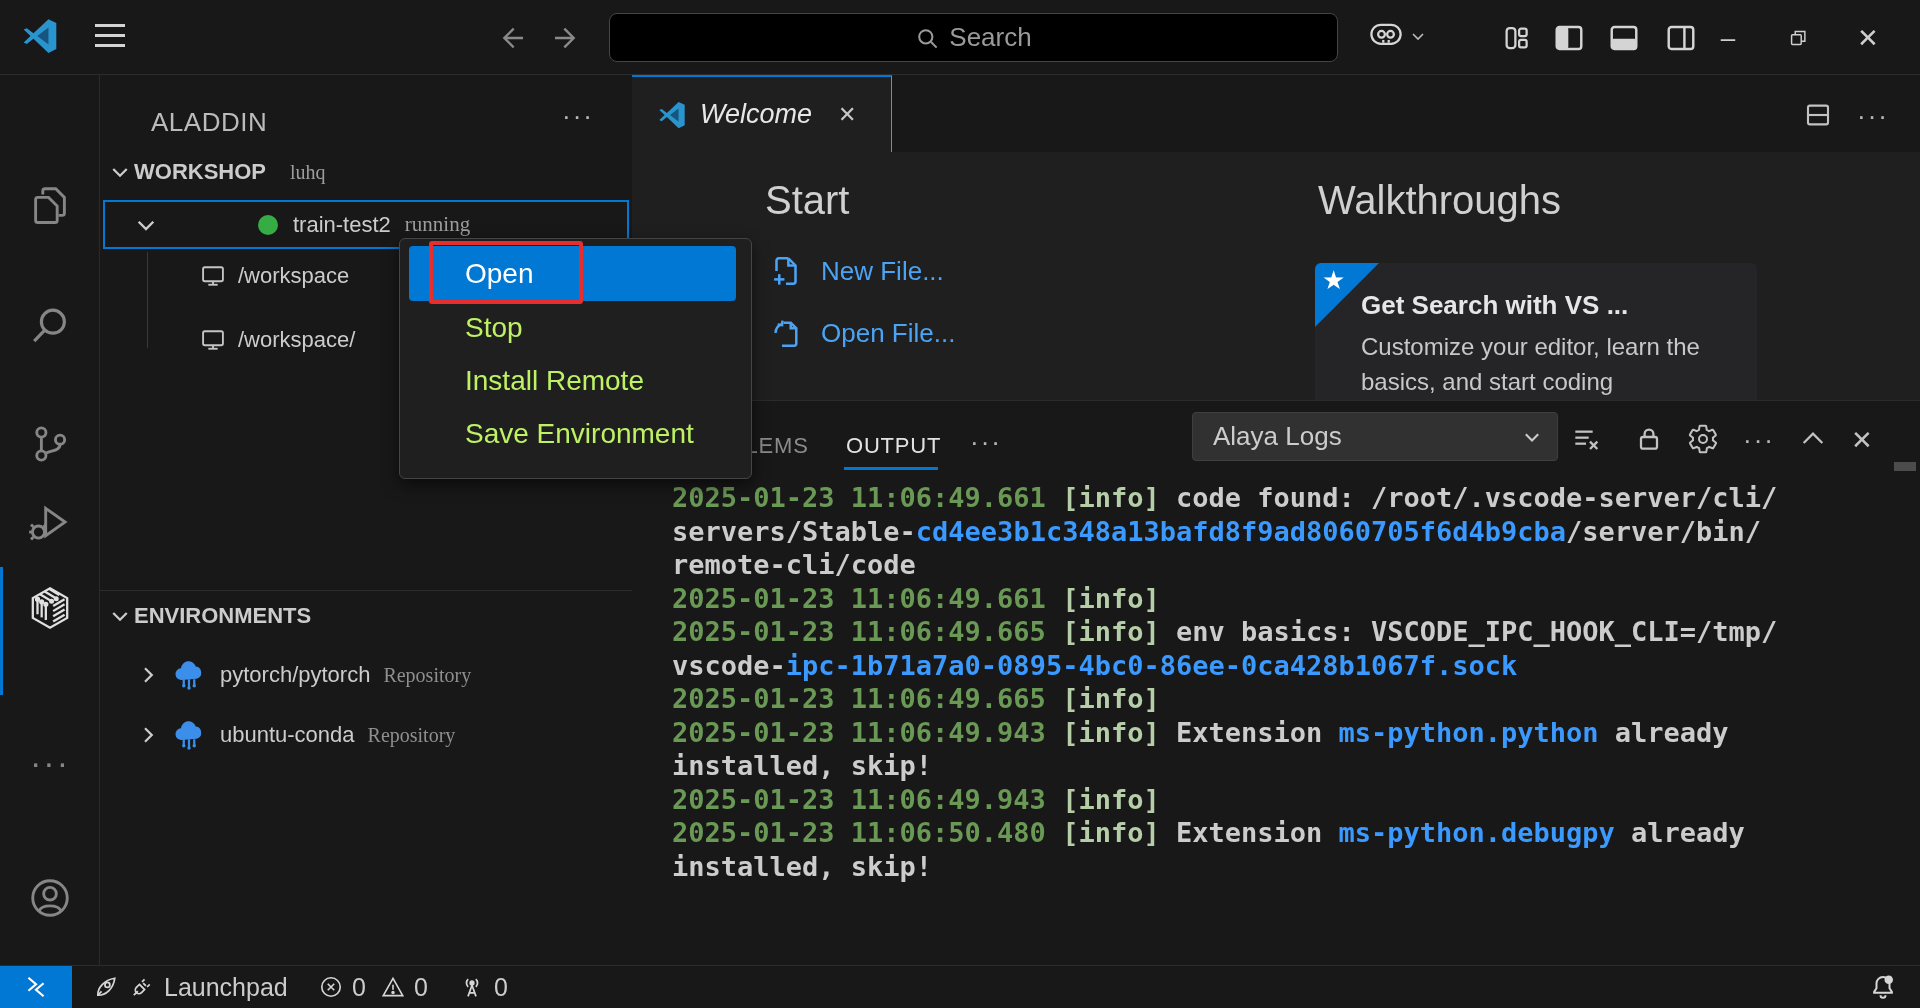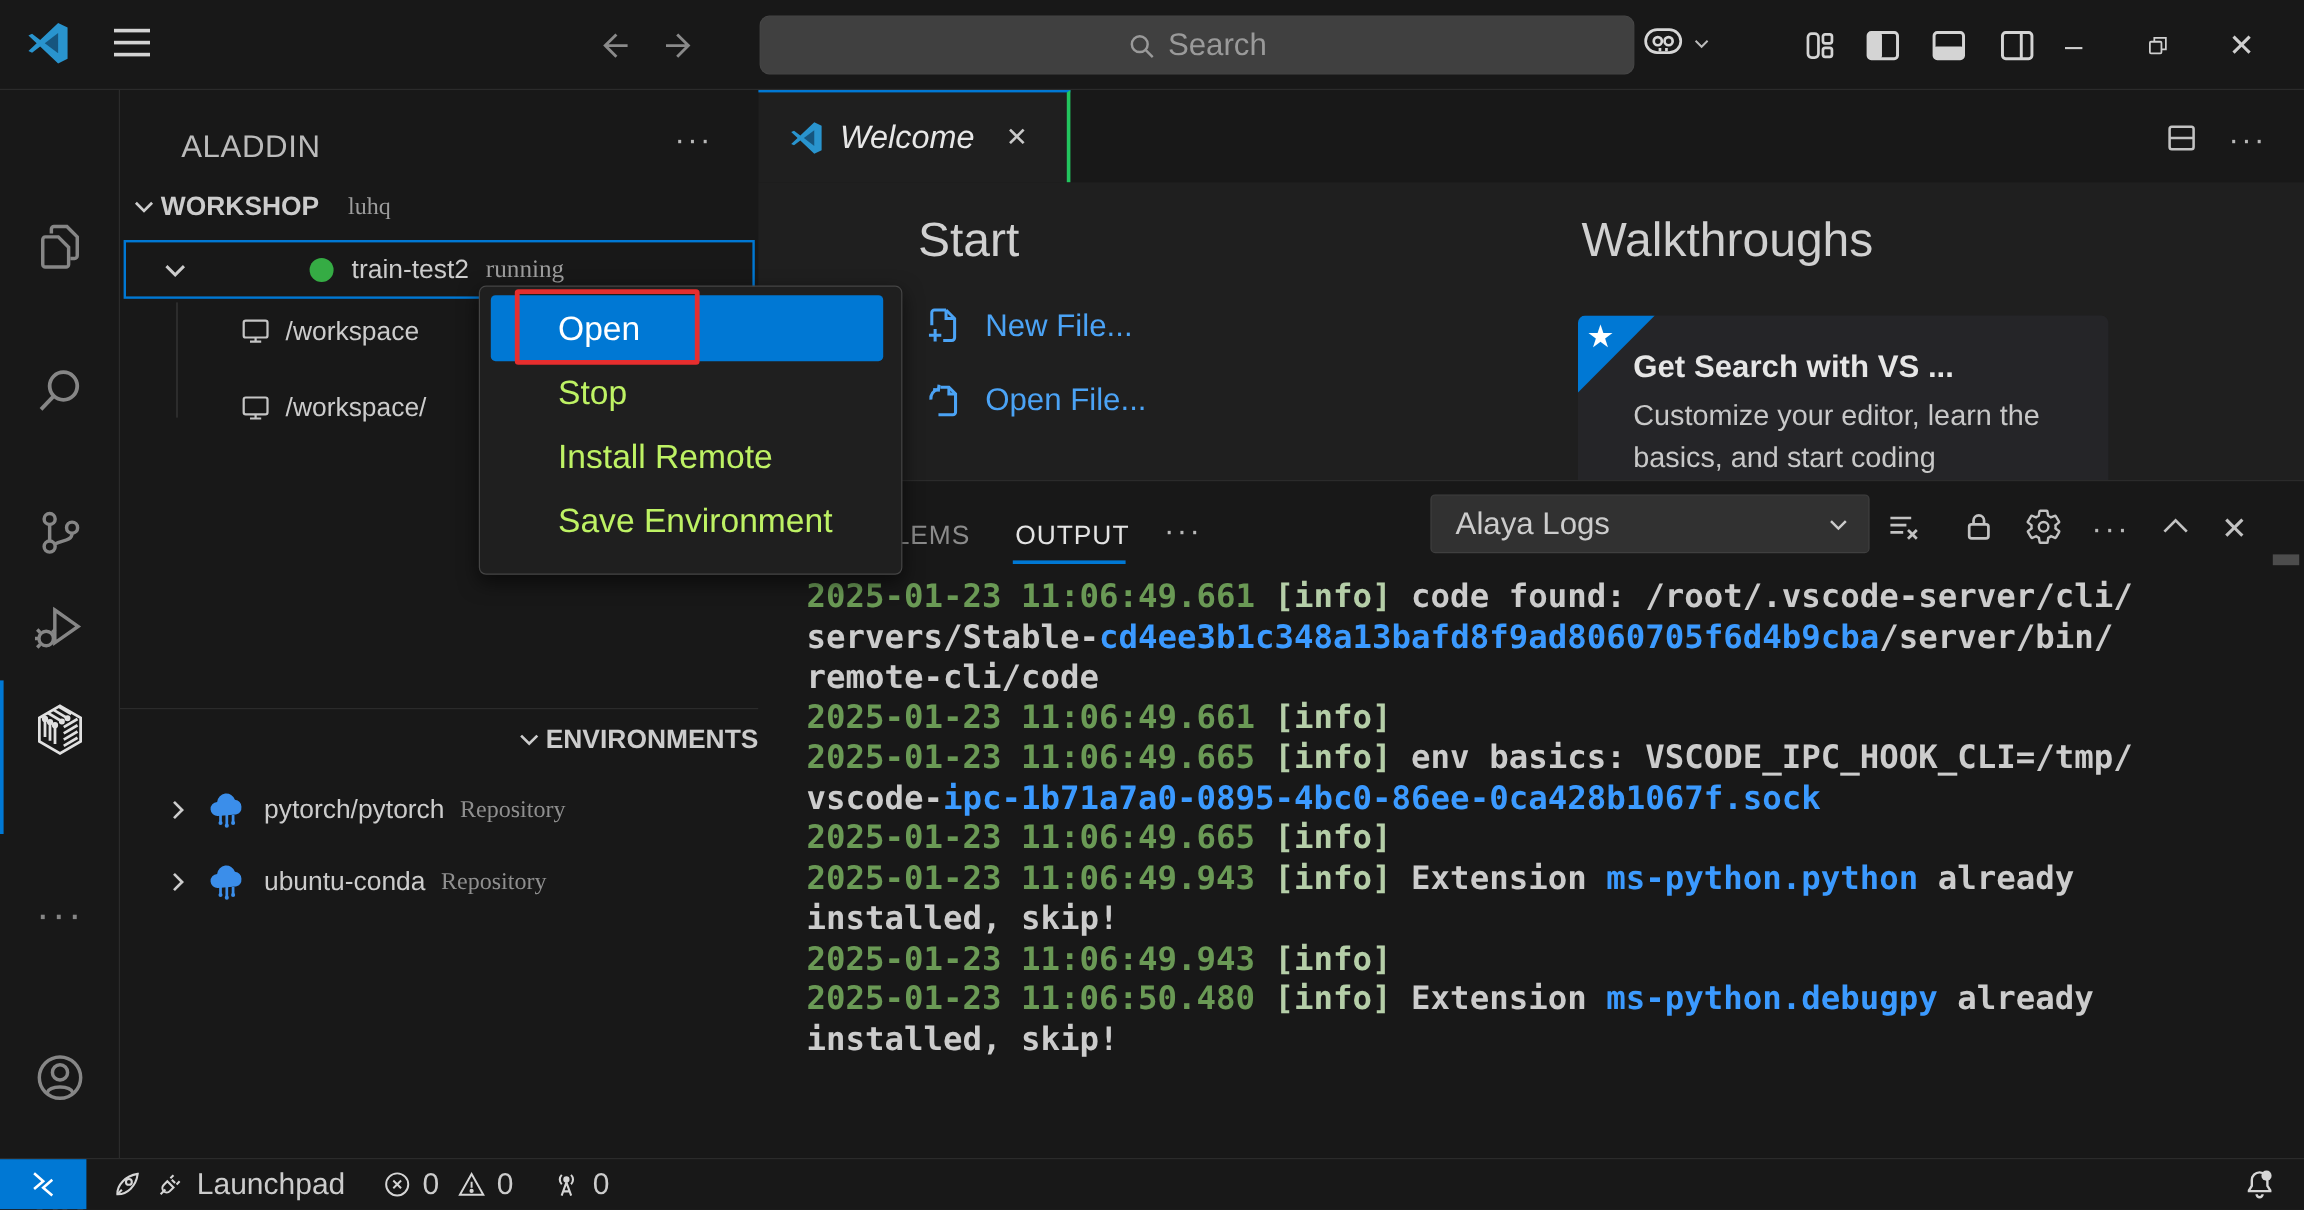--- a/index.html
+++ b/index.html
@@ -7,22 +7,22 @@
   body { width:1920px; height:1008px; overflow:hidden;
          font-family:"Liberation Sans", sans-serif; color:#cccccc; }
   .window { position:relative; width:1920px; height:1008px; background:#1f1f1f; overflow:hidden; }
   .abs { position:absolute; }
   svg { display:block; }
 
   
   .titlebar { position:absolute; left:0; top:0; width:1920px; height:75px;
               background:#181818; border-bottom:1px solid #2b2b2b; }
   .searchbox { position:absolute; left:609px; top:13px; width:729px; height:49px;
-               background:#404040; border:1px solid #454545; border-radius:8px;
-               display:flex; align-items:center; justify-content:center; gap:10px; color:#9a9a9a;margin-left:24px; }
+               background:#000000; border:1px solid #454545; border-radius:8px;
+               display:flex; align-items:center; justify-content:center; gap:10px; color:#9a9a9a; }
   .winbtn { width:40px; height:40px; display:flex; align-items:center; justify-content:center;
             color:#cfcfcf; font-size:26px; }
 
   
   .activitybar { position:absolute; left:0; top:75px; width:100px; height:890px;
                  background:#181818; border-right:1px solid #2b2b2b; }
   .act-item { position:absolute; left:0; width:100px; display:flex; justify-content:center; color:#868686; }
   .act-item.active { color:#d7d7d7; }
   .act-blue-bar { position:absolute; left:0; top:492px; width:3px; height:128px; background:#0078d4; }
 
@@ -33,21 +33,21 @@
   .tree-row { position:absolute; display:flex; align-items:center; color:#cccccc; font-size:22px; }
   .selected-row { position:absolute; left:3px; top:125px; width:526px; height:49px;
                   border:2px solid #0078d4; display:flex; align-items:center; }
   .dim { color:#9d9d9d;font-family:Liberation Serif, serif; }
   .indent-guide { position:absolute; left:47px; top:177px; width:1px; height:96px; background:#3a3a3a; }
   .divider { position:absolute; left:0; width:532px; height:1px; background:#2b2b2b; }
 
   
   .tabbar { position:absolute; left:632px; top:75px; width:1288px; height:77px; background:#181818; }
   .tab-active { position:absolute; left:0; top:0; width:260px; height:77px; background:#1f1f1f;
-                border-top:2px solid #0078d4; border-right:3px solid #22c55e;
+                border-top:2px solid #0078d4; border-right:1px solid #22c55e;
                 display:flex; align-items:center; }
   .editor-content { position:absolute; left:632px; top:152px; width:1288px; height:248px;
                     background:#1f1f1f; overflow:hidden; }
   .h1 { font-size:40px; color:#d0d0d0; }
   .start-link { position:absolute; display:flex; align-items:center; gap:16px;
                 color:#4ba3f5; font-size:26px; }
   .walk-card { position:absolute; left:683px; top:111px; width:442px; height:200px;
                background:#252528; border-radius:6px; overflow:hidden; }
   .star-corner { position:absolute; left:0; top:0; width:0; height:0;
                  border-top:64px solid #0078d4; border-right:64px solid transparent; }
@@ -295,21 +295,21 @@
             <rect x="3.5" y="4.5" width="17" height="12" rx="1.5"></rect>
             <line x1="12" y1="16.5" x2="12" y2="19.5"></line>
             <line x1="8" y1="19.5" x2="16" y2="19.5"></line>
           </svg>
       </span>
       <span style="margin-left:11px;">/workspace/</span>
     </div>
 
     <div class="divider" style="top:515px;"></div>
 
-    <div class="abs" style="left:0;top:528px;display:flex;align-items:center;width:532px;justify-content:flex-end;">
+    <div class="abs" style="left:0;top:528px;display:flex;align-items:center;width:532px;">
       <span style="margin-left:8px;">
         <svg width="24" height="24" viewBox="0 0 16 16" fill="none" stroke="#cccccc" stroke-width="1.5">
             <path d="M3.5 6l4.5 4.5L12.5 6"></path>
           </svg>
       </span>
       <span class="sect-label" style="margin-left:2px;">ENVIRONMENTS</span>
     </div>
 
     <div class="tree-row" style="left:0;top:577px;width:532px;height:46px;">
       <span style="margin-left:36px;">

